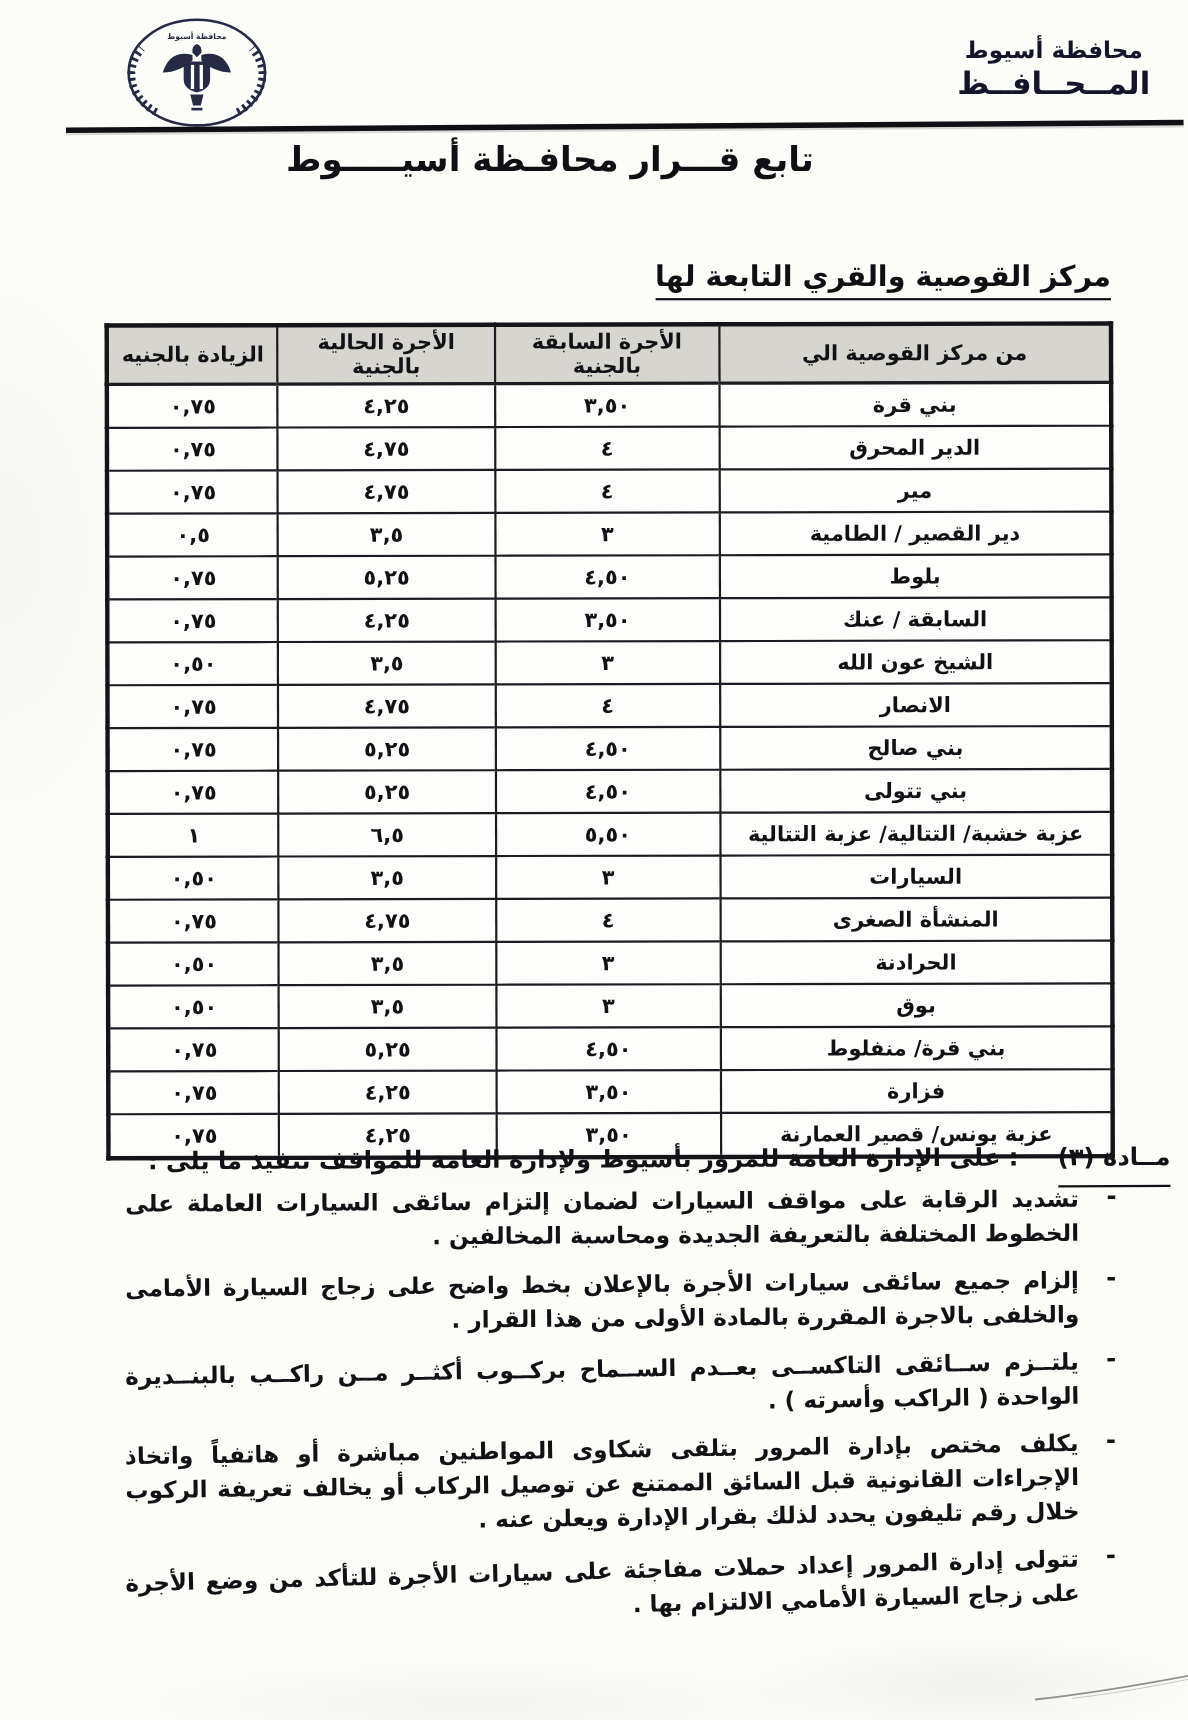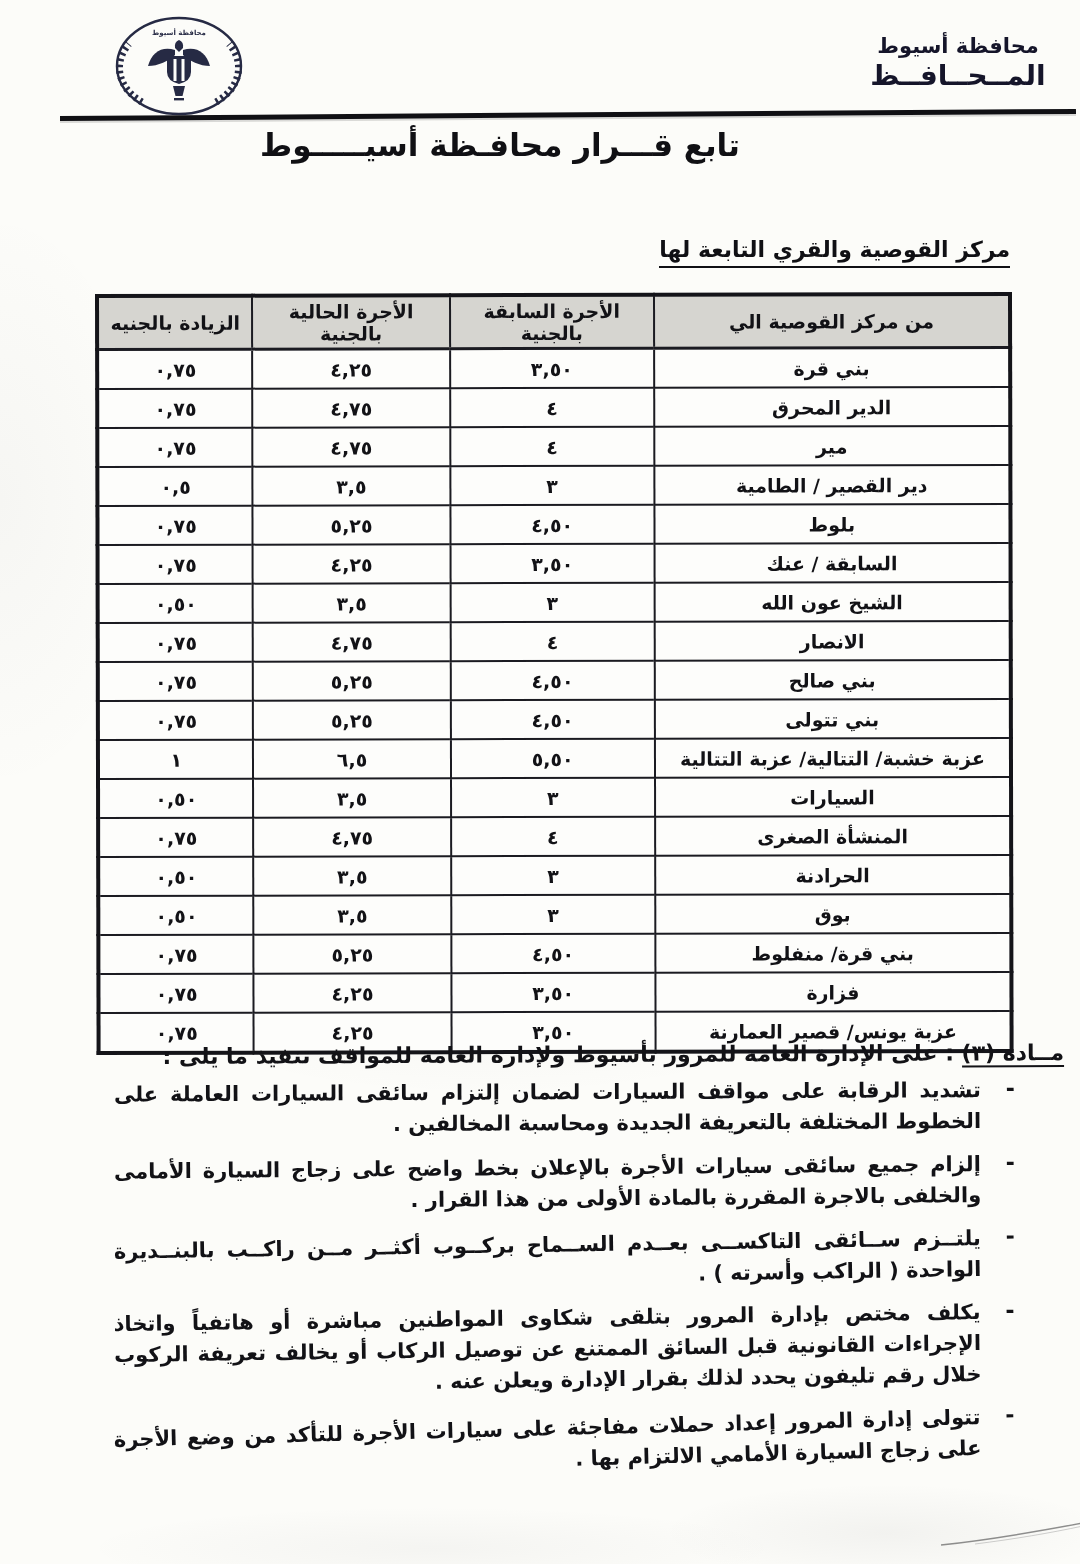--- a/index.html
+++ b/index.html
@@ -27,21 +27,21 @@
     background:#101014;transform:rotate(-0.4deg);transform-origin:left center;
     box-shadow:0 2px 0 rgba(20,20,20,0.15);
   }
   
   .title-block{position:absolute;top:127px;left:0;width:1000px;text-align:center;font-weight:bold;color:#101014;}
   .title-line1{font-size:31px;letter-spacing:0.5px;text-align:center;}
   .title-line2{font-size:27px;margin-top:12px;word-spacing:5px;}
   
   .section-heading{
     position:absolute;top:237px;right:70px;
-    font-size:22px;font-weight:bold;color:#101014;
+    font-size:26px;font-weight:bold;color:#101014;
     border-bottom:2.5px solid #101014;padding-bottom:4px;text-align:right;
   }
   
   table.fares{
     position:absolute;top:293px;right:68px;width:917px;
     border-collapse:collapse;border:4px solid #141419;
     transform:rotate(-0.12deg);transform-origin:center top;
     background:#fdfdfb;
   }
   table.fares th, table.fares td{
@@ -52,21 +52,21 @@
     height:46px;background:#d6d5d0;font-size:19px;
     border-bottom-width:3px;padding:2px 4px;
   }
   table.fares td{height:35px;font-size:19px;padding:1px 4px;}
   
   .article{position:absolute;top:1040px;right:16px;left:84px;font-weight:bold;color:#121216;}
   .article-heading{
     font-size:22px;transform:rotate(-0.25deg);transform-origin:right center;
     margin-bottom:10px;white-space:nowrap;
   }
-  .article-label{border-bottom:2.5px solid #121216;padding-bottom:0;}
+  .article-label{border-bottom:2.5px solid #121216;padding-bottom:12px;margin-left:28px;}
   .article ul{list-style:none;margin:0;padding:0;}
   .article li{
     position:relative;margin:0 83px 12px 30px;padding:0;
     font-size:21px;line-height:31px;text-align:justify;
     transform-origin:right center;
   }
   .article li::before{
     content:"-";position:absolute;right:-34px;top:-2px;font-size:22px;
   }
   .article li:nth-child(1){transform:rotate(-0.3deg);}

